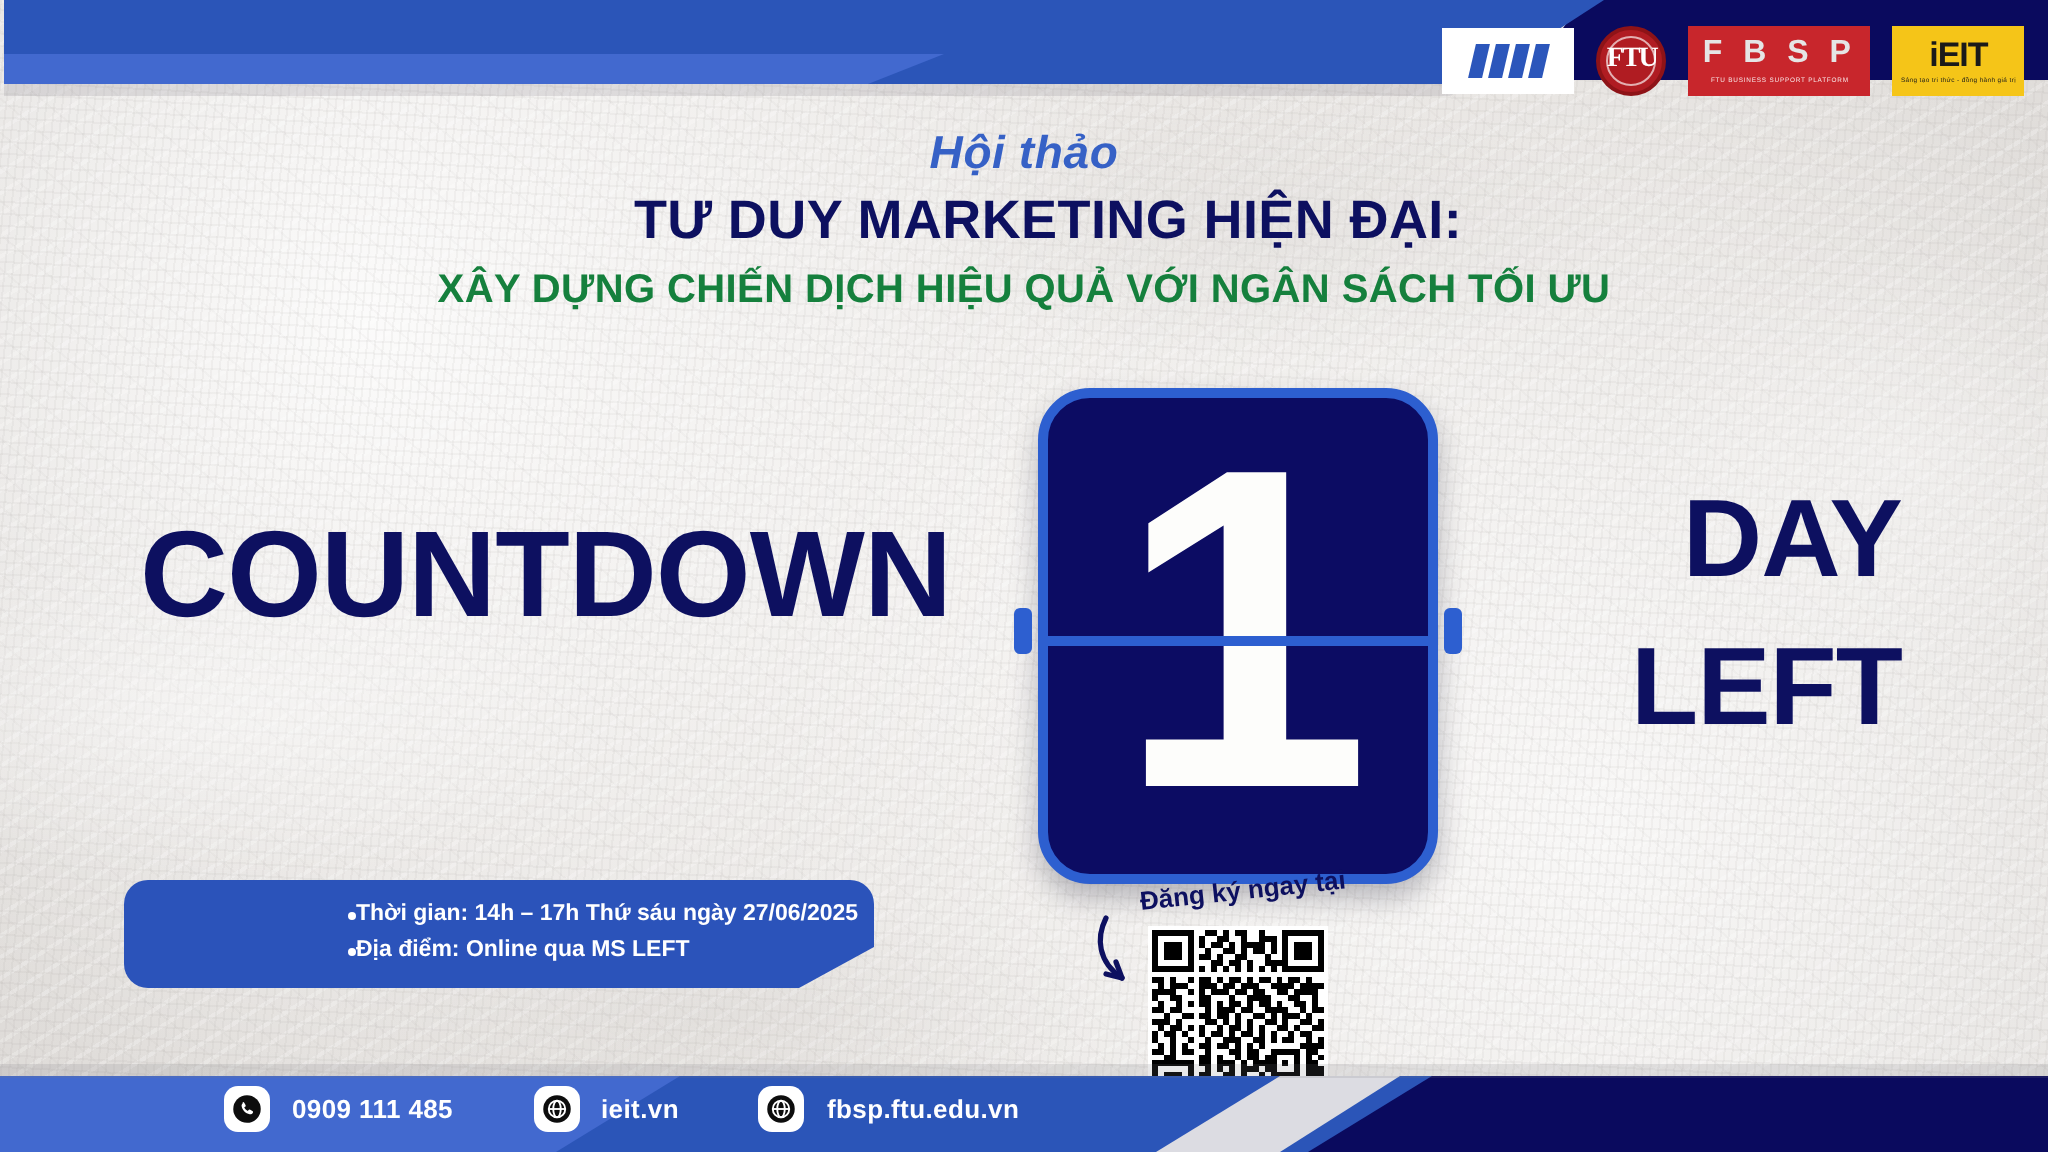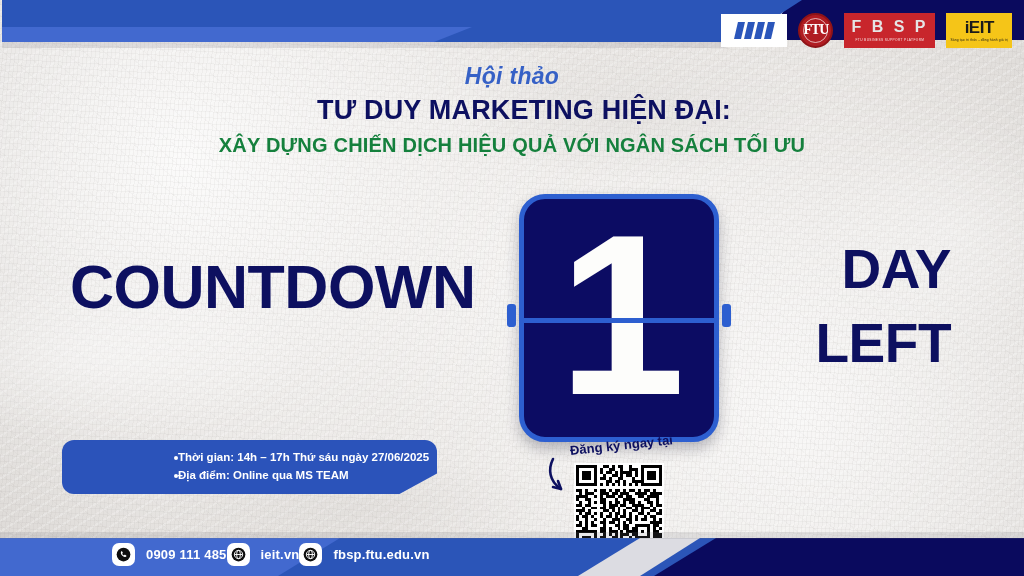--- a/index.html
+++ b/index.html
@@ -217,21 +217,21 @@
     padding:2px;
   }
   .qr-img svg { display:block; }
 
   
   .footer { position:absolute; left:0; bottom:0; width:1024px; height:44px; }
   .footer svg { display:block; }
 
   .footer-items {
     position:absolute; left:112px; bottom:0; height:44px;
-    display:flex; align-items:center; 
+    display:flex; align-items:center; gap:40px;
   }
   .foot-item { display:flex; align-items:center; gap:11px; }
   .foot-icon {
     width:23px; height:23px; border-radius:7px; background:#ffffff;
     display:flex; align-items:center; justify-content:center;
   }
   .foot-icon svg { display:block; }
   .foot-text {
     color:#ffffff; font-size:13px; font-weight:bold;
     letter-spacing:0.2px; white-space:nowrap;
@@ -296,21 +296,21 @@
     <div class="l2">LEFT</div>
   </div>
 
   <div class="info-box">
     <div class="info-row">
       <span class="info-bullet"></span>
       <span>Thời gian: 14h – 17h Thứ sáu ngày 27/06/2025</span>
     </div>
     <div class="info-row">
       <span class="info-bullet"></span>
-      <span>Địa điểm: Online qua MS TEAM</span>
+      <span>Địa điểm: Online qua MS LEFT</span>
     </div>
   </div>
 
   <div class="qr-block">
     <div class="qr-label">Đăng ký ngay tại</div>
     <div class="qr-arrow">
       <svg width="40" height="46" viewBox="0 0 40 46">
         <path d="M6 6 C1 16 2 28 14 36" stroke="#0d1060" stroke-width="2.6" fill="none" stroke-linecap="round"></path>
         <path d="M14 36 L6 34 M14 36 L11 28" stroke="#0d1060" stroke-width="2.6" fill="none" stroke-linecap="round"></path>
       </svg>

